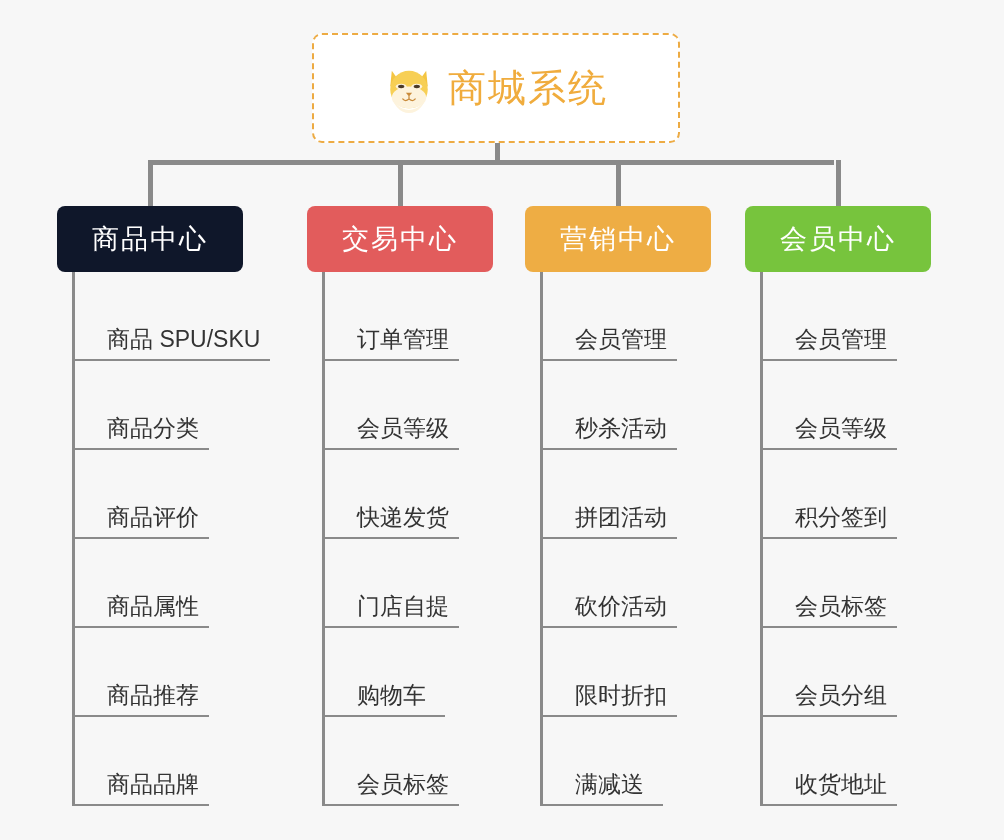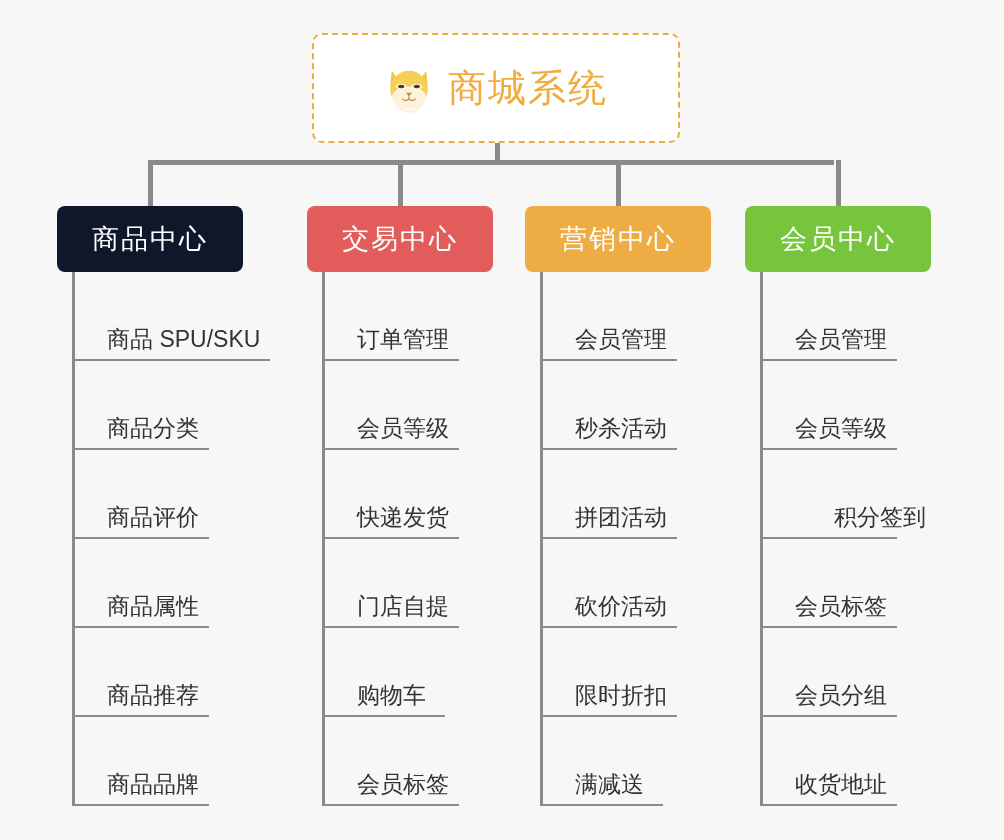--- a/index.html
+++ b/index.html
@@ -216,21 +216,21 @@
 
   <div class="column col-4">
     <div class="cat-header" style="background-color: rgb(119, 196, 61);">会员中心</div>
     <div class="leaf-list">
       <div class="leaf-item" style="width: 134px;">
           <span class="leaf-label">会员管理</span>
         </div>
       <div class="leaf-item" style="width: 134px;">
           <span class="leaf-label">会员等级</span>
         </div>
-      <div class="leaf-item" style="width: 134px; padding-left: 39px;">
+      <div class="leaf-item" style="width: 134px;">
           <span class="leaf-label">积分签到</span>
         </div>
       <div class="leaf-item" style="width: 134px;">
           <span class="leaf-label">会员标签</span>
         </div>
       <div class="leaf-item" style="width: 134px;">
           <span class="leaf-label">会员分组</span>
         </div>
       <div class="leaf-item" style="width: 134px;">
           <span class="leaf-label">收货地址</span>

